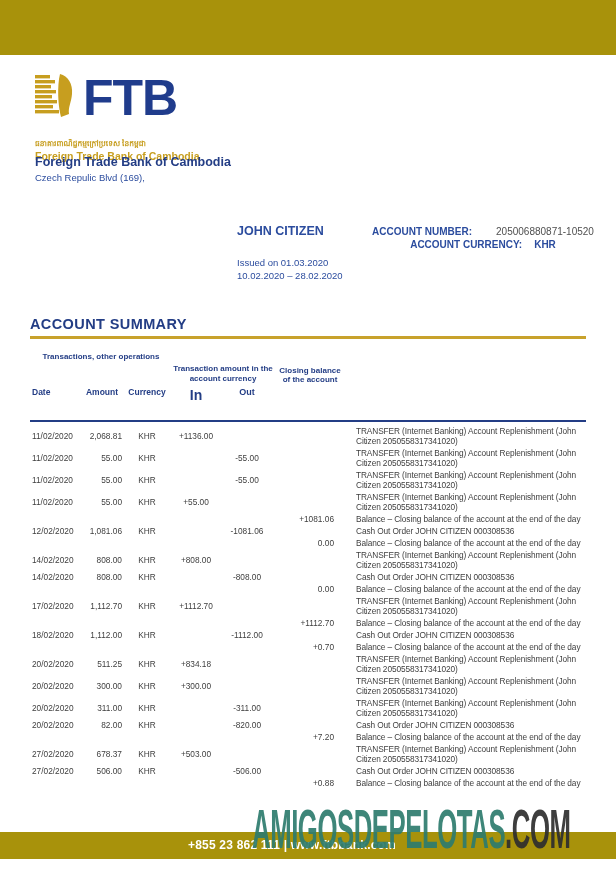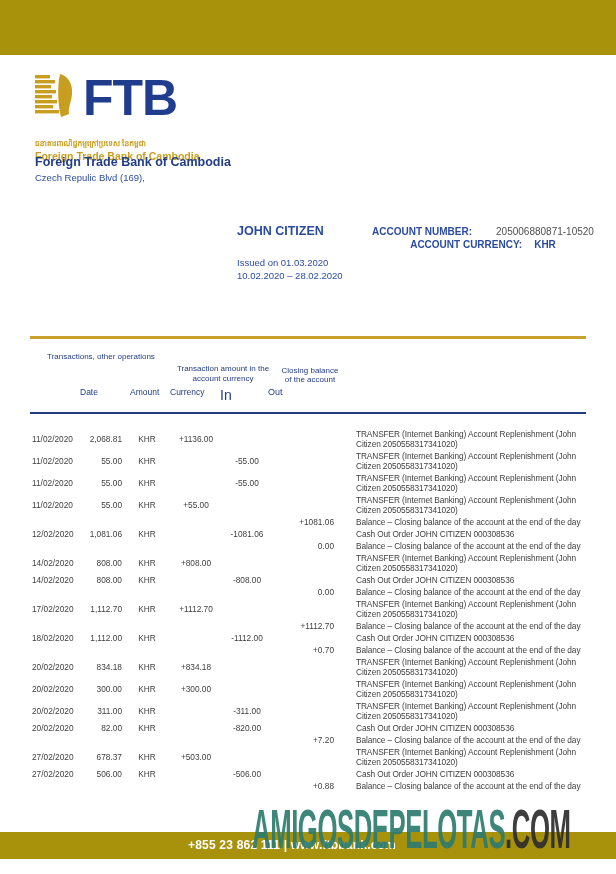--- a/index.html
+++ b/index.html
@@ -39,35 +39,35 @@
   .meta-row { display:flex; line-height:13px;justify-content:center; }
   .meta-label { color:#2b4c9e; font-weight:bold; font-size:10px; width:124px; flex:0 0 auto; }
   .meta-value-gray { color:#4f4f4f; font-size:10px; }
   .meta-value-blue { color:#2b4c9e; font-weight:bold; font-size:10px; }
   
   .summary-title { position:absolute; left:30px; top:316px; color:#233d85; font-weight:bold; font-size:14.5px; letter-spacing:.4px; }
   .gold-rule { position:absolute; left:30px; top:336px; width:556px; height:3px; background:#c8a22c; }
   .table { position:absolute; left:30px; top:347px; width:556px; }
   .thead {
     display:grid; grid-template-columns:52px 40px 50px 48px 54px 72px 240px;
-    row-gap:4px; border-bottom:2.5px solid #233d85; padding-bottom:9px;
-    color:#233d85; font-weight:normal;
+    row-gap:4px; border-bottom:2.5px solid #233d85; padding-bottom:17px;
+    color:#233d85; font-weight:bold;
   }
   .gh { font-size:8px; line-height:9.5px; text-align:center; }
   .gh-ops { grid-column:1/4; grid-row:1; padding-top:5px; }
   .gh-amt { grid-column:4/6; grid-row:1; padding-top:1px;margin-top:16px; }
   .gh-bal { grid-column:6; grid-row:1/3; align-self:center; }
   .gh-desc { grid-column:7; grid-row:1/3; align-self:center; font-size:9.5px; }
-  .sh { grid-row:2; font-size:8.5px; text-align:center;margin-left:48px; }
+  .sh { grid-row:2; font-size:8.5px; text-align:center; }
   .sh-date { grid-column:1; text-align:left; padding-left:2px; }
   .sh-amount { grid-column:2; }
   .sh-currency { grid-column:3; }
   .sh-in { grid-column:4; font-size:14px; }
   .sh-out { grid-column:5; font-size:9px; }
-  .tbody { padding-top:14px; }
+  .tbody { padding-top:3px; }
   .trow {
     display:grid; grid-template-columns:52px 40px 50px 48px 54px 72px 240px;
     align-items:center; padding:1px 0; color:#3e3e3e; font-size:8.3px; line-height:10px;
   }
   .c-date { text-align:left; padding-left:2px; }
   .c-amount { text-align:right; }
   .c-currency { text-align:center; }
   .c-in { text-align:center; }
   .c-out { text-align:center; }
   .c-balance { text-align:right; padding-right:12px; }
@@ -125,20 +125,21 @@
     <div class="meta-row">
       <span class="meta-label">ACCOUNT NUMBER:</span>
       <span class="meta-value-gray">205006880871-10520</span>
     </div>
     <div class="meta-row">
       <span class="meta-label">ACCOUNT CURRENCY:</span>
       <span class="meta-value-blue">KHR</span>
     </div>
   </div>
 
+  <div class="summary-title">ACCOUNT SUMMARY</div>
   <div class="gold-rule"></div>
 
   <div class="table">
     <div class="thead">
       <div class="gh gh-ops">Transactions, other operations</div>
       <div class="gh gh-amt">
         <div>Transaction amount in the</div>
         <div>account currency</div>
       </div>
       <div class="gh gh-bal">
@@ -321,21 +322,21 @@
       <div class="c-in"></div>
       <div class="c-out"></div>
       <div class="c-balance">+0.70</div>
       <div class="c-desc">
             <div class="desc-line">Balance – Closing balance of the account at the end of the day</div>
           </div>
     </div>
 
     <div class="trow">
       <div class="c-date">20/02/2020</div>
-      <div class="c-amount">834.18</div>
+      <div class="c-amount">511.25</div>
       <div class="c-currency">KHR</div>
       <div class="c-in">+834.18</div>
       <div class="c-out"></div>
       <div class="c-balance"></div>
       <div class="c-desc">
             <div class="desc-line">TRANSFER (Internet Banking) Account Replenishment (John</div>
             <div class="desc-line">Citizen 2050558317341020)</div>
           </div>
     </div>
 

